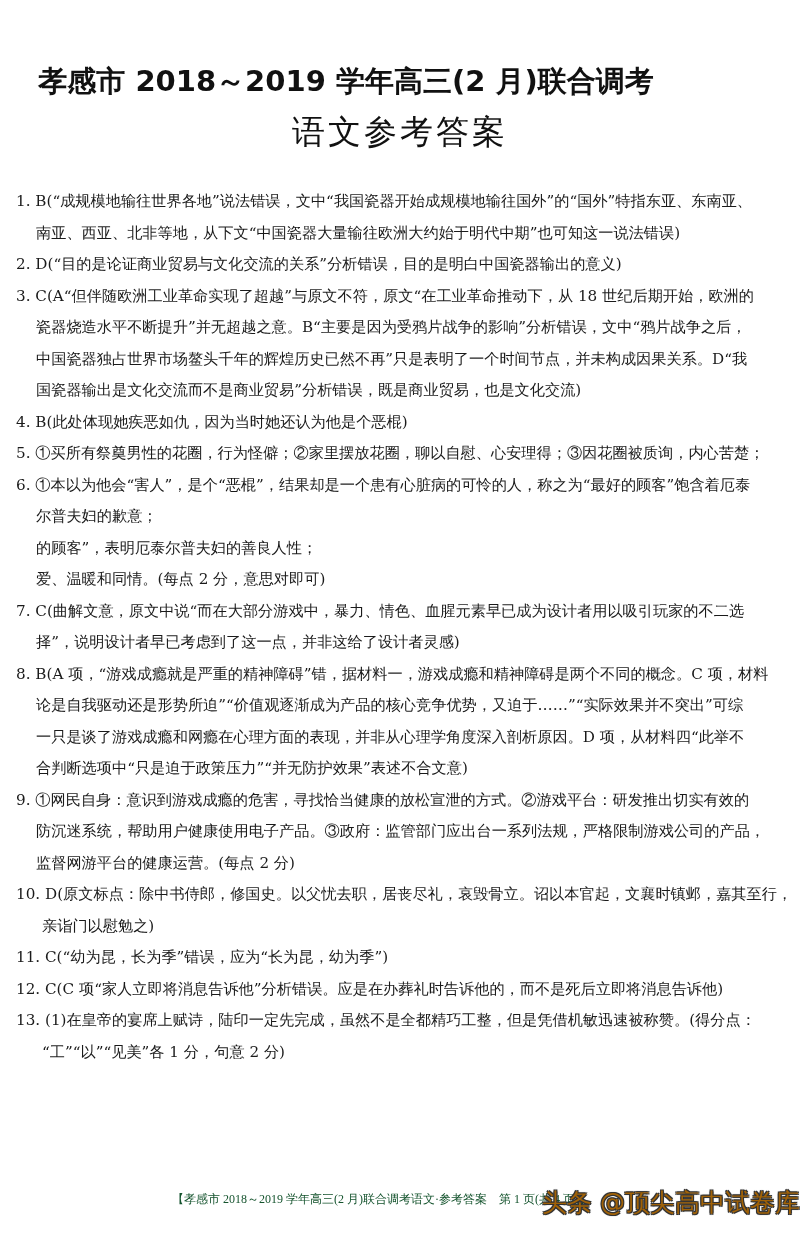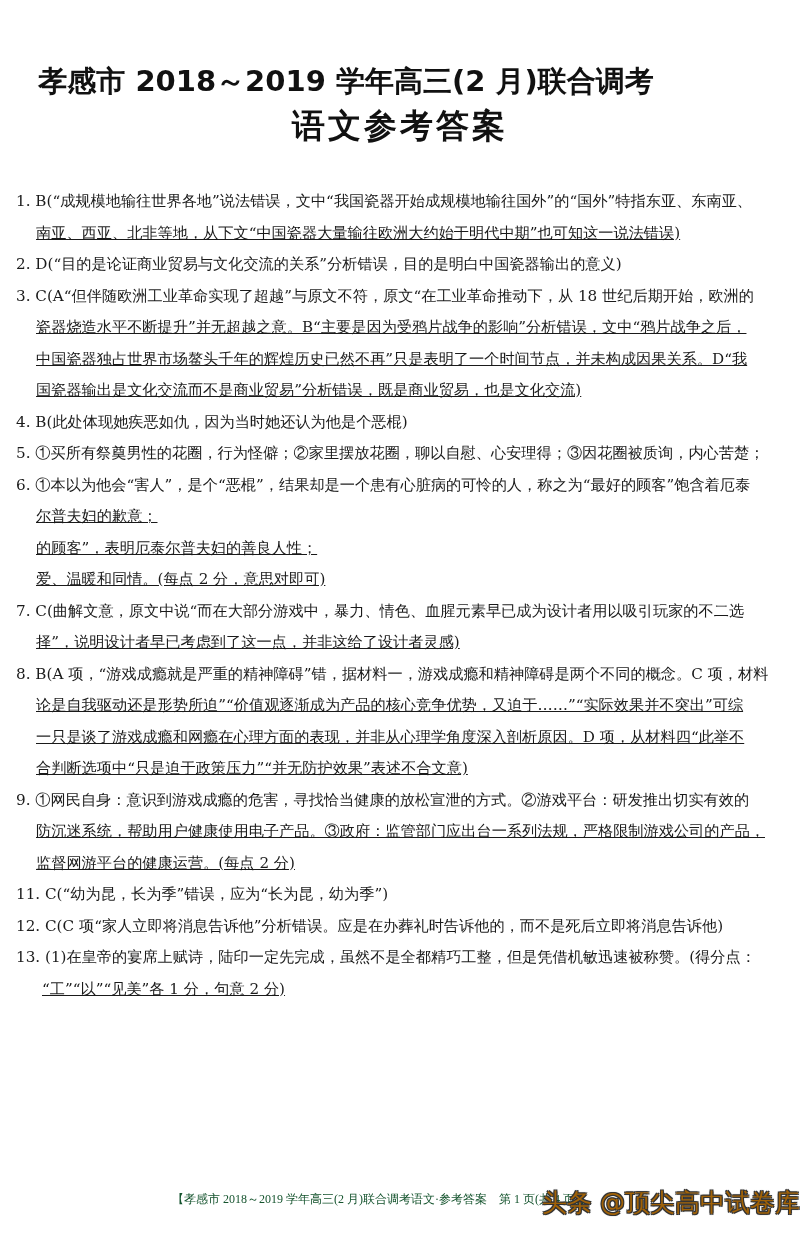--- a/index.html
+++ b/index.html
@@ -7,32 +7,32 @@
     width: 800px; height: 1235px; position: relative; overflow: hidden;
     font-family: "DejaVu Serif", "Liberation Serif", serif;
     color: #1a1a1a;
   }
   .title1 {
     position: absolute; top: 62px; left: 0; width: 692px; text-align: center;
     font-family: "DejaVu Sans", "Liberation Sans", sans-serif;
     font-size: 29px; font-weight: bold; letter-spacing: 0px; color: #111;
   }
   .title2 {
-    position: absolute; top: 104px; left: 0; width: 800px; text-align: center;
+    position: absolute; top: 110px; left: 0; width: 800px; text-align: center;
     font-family: "DejaVu Sans", "Liberation Sans", sans-serif;
-    font-size: 33px; font-weight: bold; letter-spacing: 3px; color: #111;
+    font-size: 33px; font-weight: normal; letter-spacing: 3px; color: #111;
   }
   .content {
     position: absolute; top: 186px; left: 16px; width: 770px;
   }
   .item {
     font-size: 15.2px; line-height: 31.5px; color: #1a1a1a;
   }
   .item .line { white-space: nowrap; display: block; }
-  .item .indent { padding-left: 20px; text-decoration: underline; }
+  .item .indent { padding-left: 20px; }
   .footer {
     position: absolute; top: 1191px; left: 172px;
     font-size: 12px; color: #14532d; white-space: nowrap;
     font-family: Liberation Serif, serif;
   }
   .watermark {
     position: absolute; top: 1186px; left: 542px;
     font-family: "DejaVu Sans", "Liberation Sans", sans-serif;
     font-size: 25px; color: #a16207; white-space: nowrap;
     text-shadow: -1px -1px 0 #333, 1px -1px 0 #333, -1px 1px 0 #333, 1px 1px 0 #333, 0 0 2px #000;
@@ -79,20 +79,24 @@
     <span class="line indent">论是自我驱动还是形势所迫”“价值观逐渐成为产品的核心竞争优势，又迫于……”“实际效果并不突出”可综</span>
     <span class="line indent">一只是谈了游戏成瘾和网瘾在心理方面的表现，并非从心理学角度深入剖析原因。D 项，从材料四“此举不</span>
     <span class="line indent">合判断选项中“只是迫于政策压力”“并无防护效果”表述不合文意)</span>
   </div>
   <div class="item">
     <span class="line">9. ①网民自身：意识到游戏成瘾的危害，寻找恰当健康的放松宣泄的方式。②游戏平台：研发推出切实有效的</span>
     <span class="line indent">防沉迷系统，帮助用户健康使用电子产品。③政府：监管部门应出台一系列法规，严格限制游戏公司的产品，</span>
     <span class="line indent">监督网游平台的健康运营。(每点 2 分)</span>
   </div>
   <div class="item">
+    <span class="line">10. D(原文标点：除中书侍郎，修国史。以父忧去职，居丧尽礼，哀毁骨立。诏以本官起，文襄时镇邺，嘉其至行，</span>
+    <span class="line indent" style="padding-left:26px">亲诣门以慰勉之)</span>
+  </div>
+  <div class="item">
     <span class="line">11. C(“幼为昆，长为季”错误，应为“长为昆，幼为季”)</span>
   </div>
   <div class="item">
     <span class="line">12. C(C 项“家人立即将消息告诉他”分析错误。应是在办葬礼时告诉他的，而不是死后立即将消息告诉他)</span>
   </div>
   <div class="item">
     <span class="line">13. (1)在皇帝的宴席上赋诗，陆印一定先完成，虽然不是全都精巧工整，但是凭借机敏迅速被称赞。(得分点：</span>
     <span class="line indent" style="padding-left:26px">“工”“以”“见美”各 1 分，句意 2 分)</span>
   </div>
 </div>

